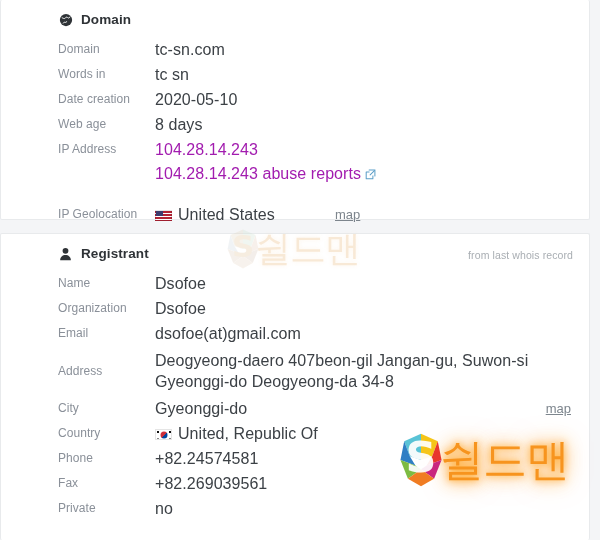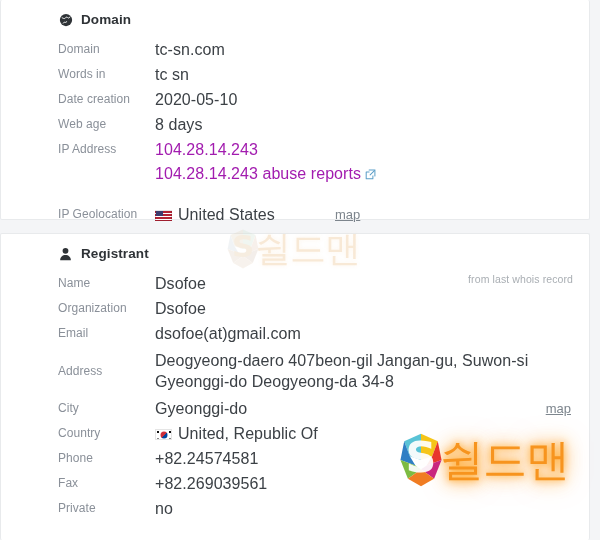--- a/index.html
+++ b/index.html
@@ -52,21 +52,20 @@
     color: #2f3337;
     letter-spacing: 0.1px;
   }
   .hdr-note {
     position: absolute;
     right: 16px;
     top: 15px;
     font-size: 10.5px;
     color: #a9aeb3;
     letter-spacing: 0.1px;
-    margin-top: 24px;
   }
 
   .rows { padding: 6px 0 0 0; }
 
   .row {
     position: relative;
     display: flex;
     align-items: flex-start;
     min-height: 25px;
     padding: 0 16px;

